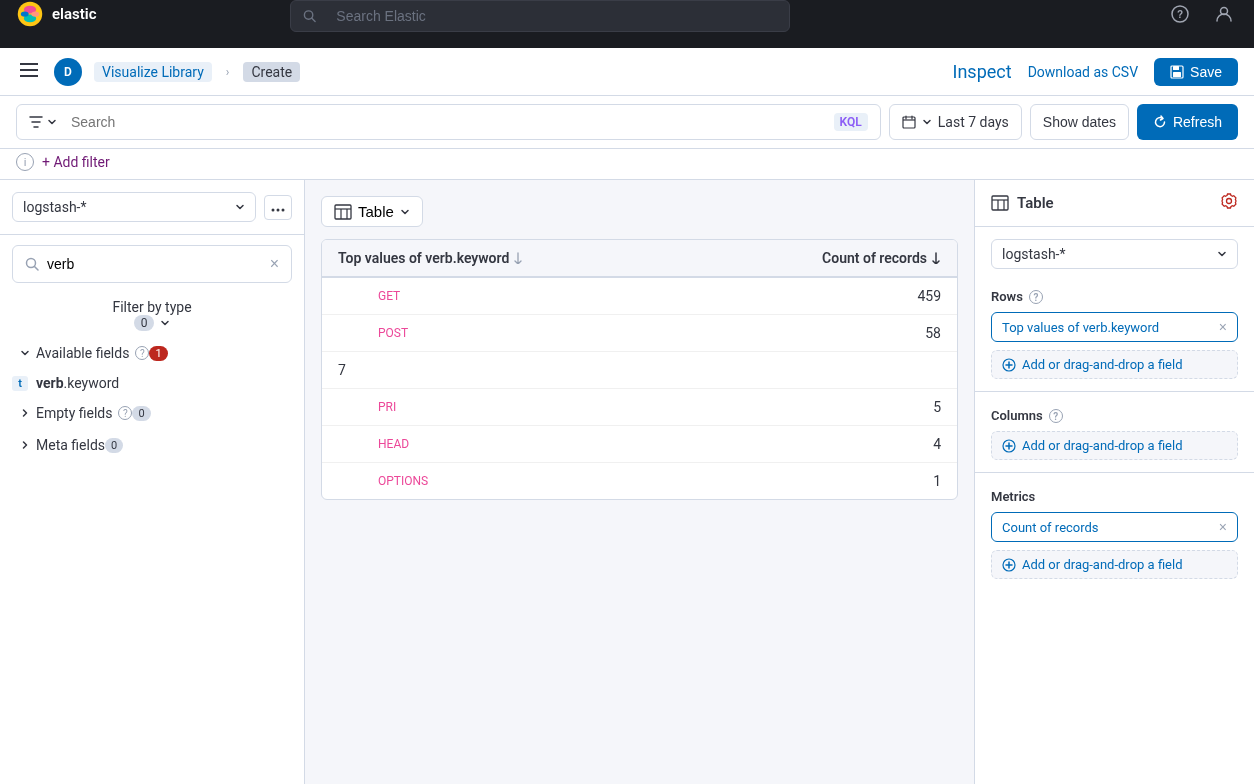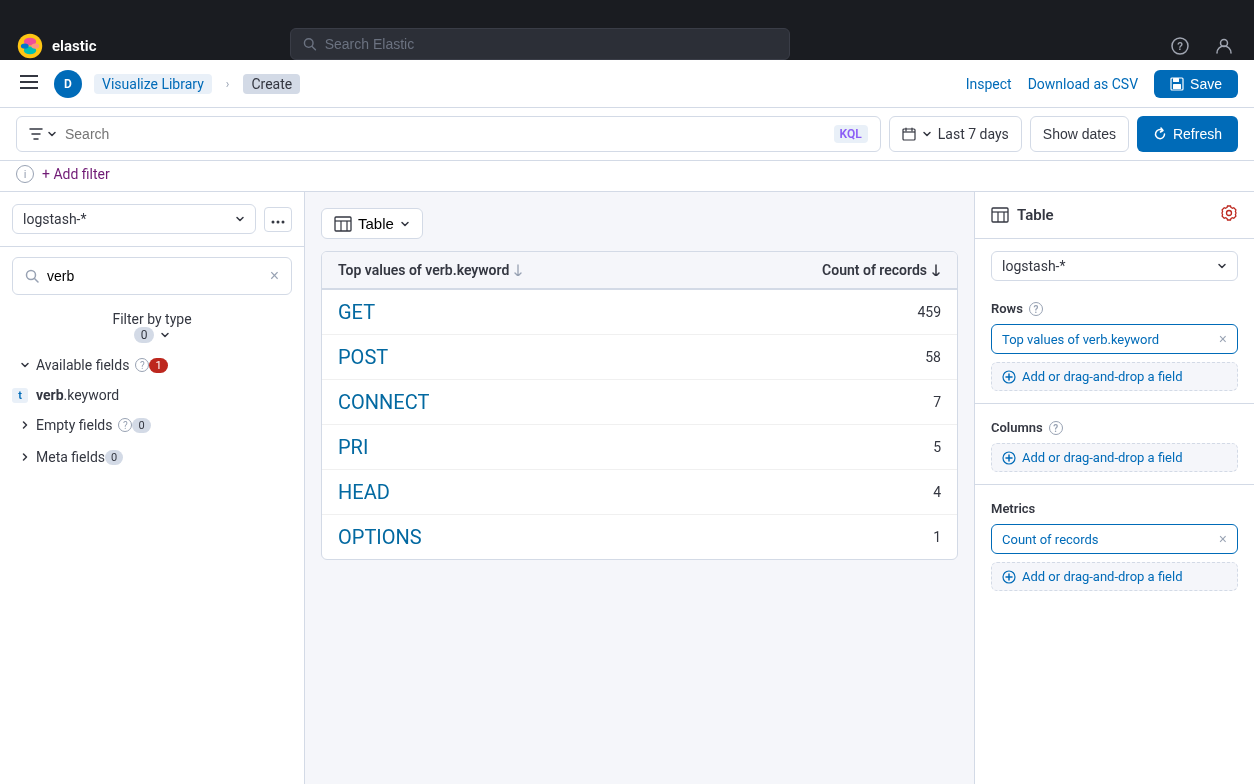--- a/index.html
+++ b/index.html
@@ -1,23 +1,23 @@
 <!DOCTYPE html>
 <html><head>
   <meta charset="utf-8">
   <style>
     * { box-sizing: border-box; margin: 0; padding: 0; }
     body { font-family: -apple-system, BlinkMacSystemFont, 'Segoe UI', Roboto, sans-serif; font-size: 14px; background: #f5f6fa; color: #343741; }
 
     
     .top-nav {
       background: #1a1c21;
-      height: 60px;
-      display: flex;
-      align-items: flex-end;
+      height: 48px;
+      display: flex;
+      align-items: flex-start;
       padding: 0 16px;
       gap: 12px;
     }
     .elastic-logo {
       display: flex;
       align-items: center;
       gap: 8px;
       color: white;
       font-weight: 600;
       font-size: 15px;
@@ -39,20 +39,21 @@
       gap: 8px;
       height: 32px;
     }
     .search-bar-top input {
       background: transparent;
       border: none;
       color: #a0a5b1;
       font-size: 14px;
       outline: none;
       width: 100%;
+      margin-left: 12px;
     }
     .search-bar-top input::placeholder { color: #6b7280; }
     .nav-icons {
       display: flex;
       align-items: center;
       gap: 16px;
       margin-left: auto;
     }
     .nav-icon-btn {
       background: none;
@@ -119,21 +120,21 @@
     }
     .breadcrumb-actions {
       margin-left: auto;
       display: flex;
       align-items: center;
       gap: 16px;
     }
     .inspect-link {
       color: #006bb8;
       text-decoration: none;
-      font-size: 14px;
+      font-size: 18px;
     }
     .download-link {
       color: #006bb8;
       text-decoration: none;
       font-size: 14px;
     }
     .save-btn {
       background: #006bb8;
       color: white;
       border: none;
@@ -165,20 +166,21 @@
       padding: 4px 12px;
       height: 36px;
       background: white;
     }
     .filter-bar-inner input {
       border: none;
       outline: none;
       flex: 1;
       font-size: 14px;
       color: #c2410c;
+      margin-left: 6px;
     }
     .kql-badge {
       background: #e9f0f8;
       color: #8b5cf6;
       font-size: 12px;
       font-weight: 600;
       padding: 2px 6px;
       border-radius: 4px;
       cursor: pointer;
     }
@@ -427,21 +429,21 @@
     }
     .table-col-header-left { flex: 1; }
     .table-col-header-right { text-align: right; }
     .table-data-row {
       display: flex;
       align-items: center;
       padding: 10px 16px;
       border-bottom: 1px solid #f0f0f0;
     }
     .table-data-row:last-child { border-bottom: none; }
-    .table-cell-left { flex: 1; font-size: 20px; color: #0369a1; }
+    .table-cell-left { flex: 1; font-size: 12px; color: #ec4899; margin-left: 40px; }
     .table-cell-right { font-size: 14px; color: #343741; text-align: right; }
 
     
     .right-panel {
       width: 280px;
       min-width: 280px;
       background: white;
       border-left: 1px solid #d3dae6;
       display: flex;
       flex-direction: column;
@@ -765,21 +767,20 @@
       <div id="table-rows-container">
           <div class="table-data-row">
     <span class="table-cell-left">GET</span>
     <span class="table-cell-right">459</span>
   </div>
           <div class="table-data-row">
     <span class="table-cell-left">POST</span>
     <span class="table-cell-right">58</span>
   </div>
           <div class="table-data-row">
-    <span class="table-cell-left">CONNECT</span>
     <span class="table-cell-right">7</span>
   </div>
           <div class="table-data-row">
     <span class="table-cell-left">PRI</span>
     <span class="table-cell-right">5</span>
   </div>
           <div class="table-data-row">
     <span class="table-cell-left">HEAD</span>
     <span class="table-cell-right">4</span>
   </div>

